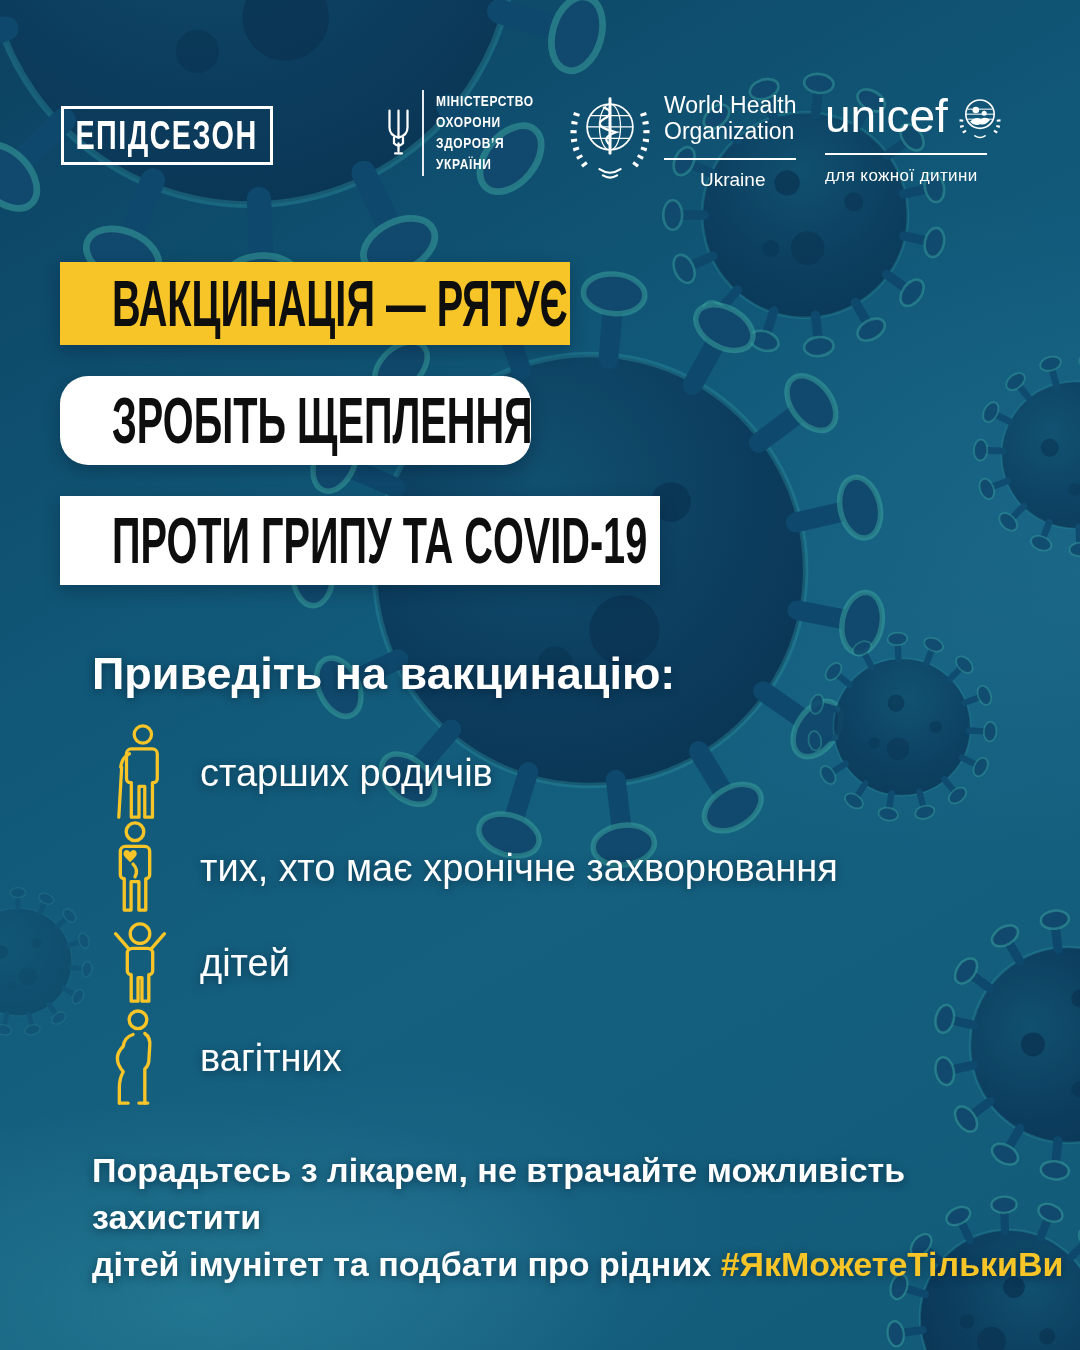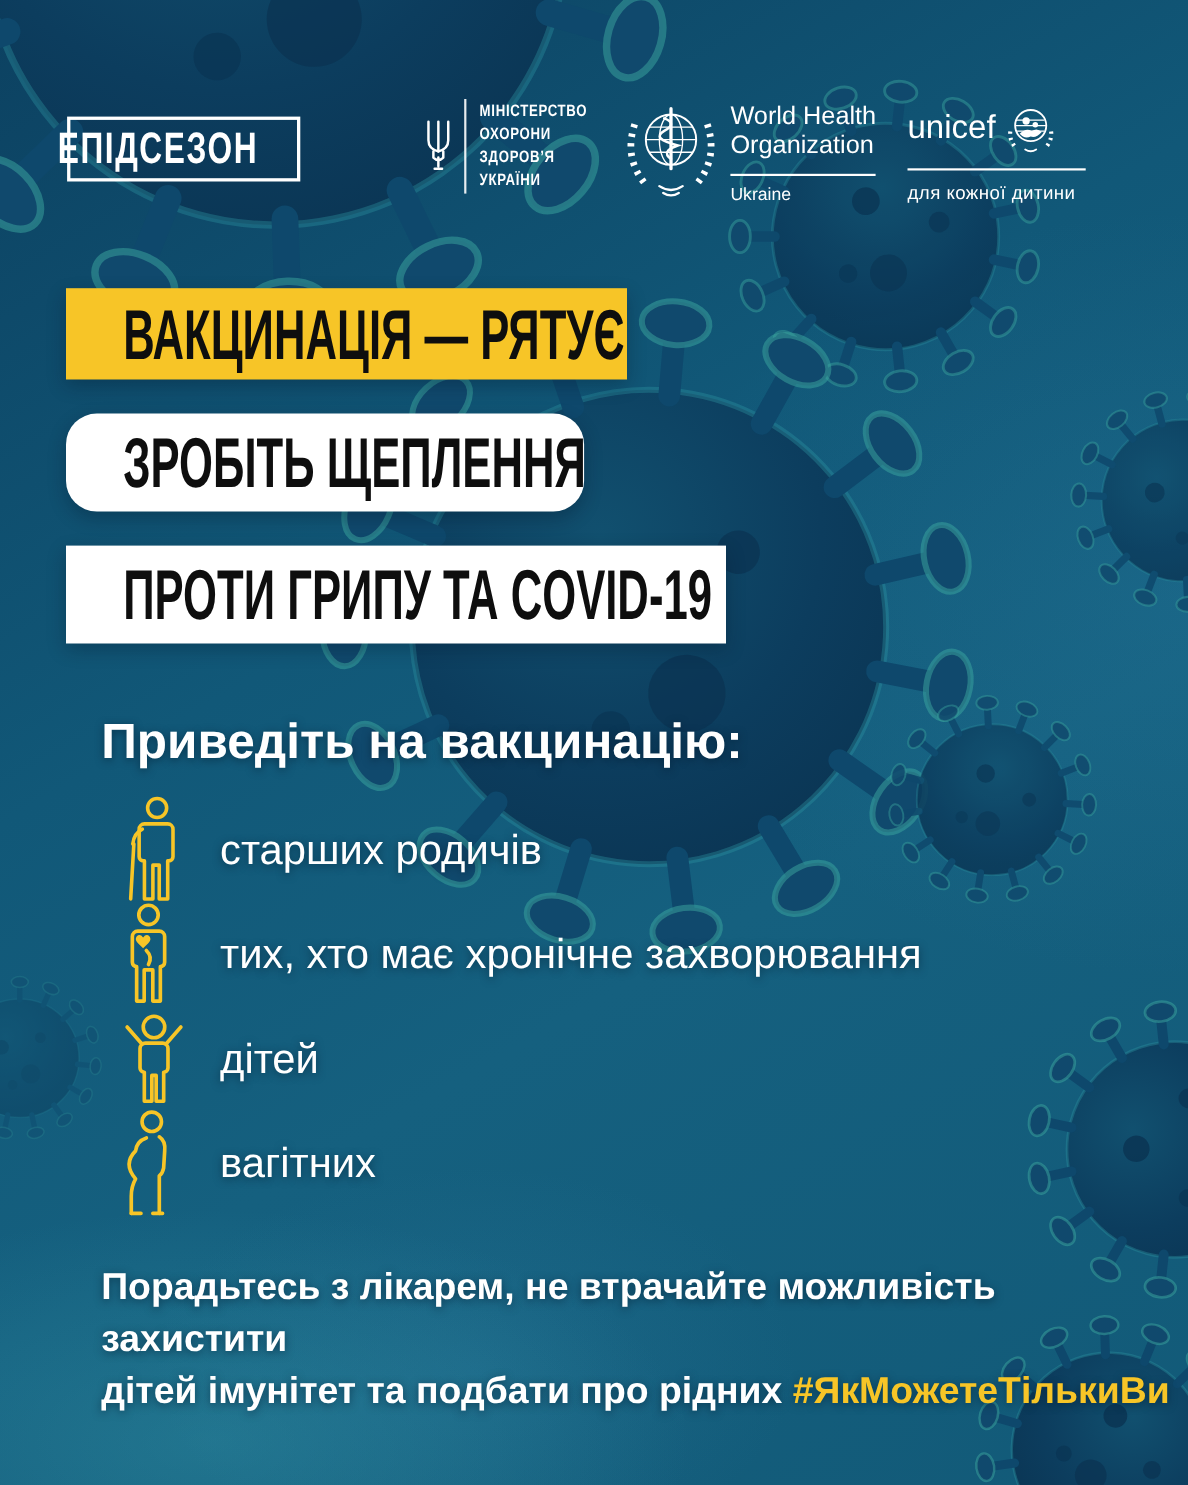--- a/index.html
+++ b/index.html
@@ -9,40 +9,40 @@
     background:
       radial-gradient(620px 300px at 18% 97%, rgba(64,170,185,.30), rgba(64,170,185,0) 70%),
       radial-gradient(420px 260px at 40% 92%, rgba(60,140,180,.18), rgba(60,140,180,0) 70%),
       radial-gradient(700px 500px at 100% 40%, rgba(46,130,170,.22), rgba(46,130,170,0) 70%),
       linear-gradient(150deg,#0c4161 0%,#115878 38%,#15607f 62%,#125a78 100%);
   }
   svg.bg{position:absolute;left:0;top:0;width:1080px;height:1350px;}
 
   
   .badge{position:absolute;left:61px;top:106px;width:212px;height:59px;
-    border:3px solid #fff;box-sizing:border-box;display:flex;align-items:center;justify-content:flex-end;}
+    border:3px solid #fff;box-sizing:border-box;display:flex;align-items:center;justify-content:center;}
   .badge span{display:inline-block;transform:scaleX(.72);font-weight:bold;font-size:40px;letter-spacing:2px;white-space:nowrap;}
 
   
   .moh{position:absolute;left:385px;top:88px;display:flex;align-items:center;}
   .moh-sep{width:2px;height:86px;background:rgba(255,255,255,.9);margin:2px 12px 0 10px;}
   .moh-text{font-weight:bold;font-size:15px;line-height:21px;letter-spacing:.8px;}
   .moh-text div{transform:scaleX(.8);transform-origin:0 50%;white-space:nowrap;}
 
   
   .who{position:absolute;left:566px;top:88px;display:flex;}
   .who-right{margin-left:10px;}
   .who-name{font-weight:normal;font-size:23px;line-height:26px;margin-top:4px;}
   .who-rule{width:132px;height:2px;background:#fff;margin-top:14px;}
-  .who-country{font-size:16px;margin-top:9px;}
+  .who-country{font-size:19px;margin-top:9px;margin-left:36px;}
 
   
   .unicef{position:absolute;left:825px;top:94px;}
   .unicef-top{display:flex;align-items:flex-start;}
-  .unicef-word{font-size:30px;line-height:44px;letter-spacing:0px;}
+  .unicef-word{font-size:46px;line-height:44px;letter-spacing:0px;}
   .unicef-top svg{margin-left:7px;margin-top:0px;}
   .unicef-rule{width:162px;height:2px;background:#fff;margin-top:7px;}
   .unicef-tag{font-size:17px;letter-spacing:.4px;margin-top:11px;}
 
   
   .banner{position:absolute;left:60px;display:flex;align-items:center;padding-left:52px;box-sizing:border-box;
     box-shadow:0 6px 16px rgba(0,20,40,.30);}
   .banner .cond{display:inline-block;transform:scaleX(.62);transform-origin:0 50%;
     font-weight:bold;white-space:nowrap;color:#0e0e0e;font-size:64px;letter-spacing:0;}
   .banner-yellow{top:262px;width:510px;height:83px;background:#F7C527;}

